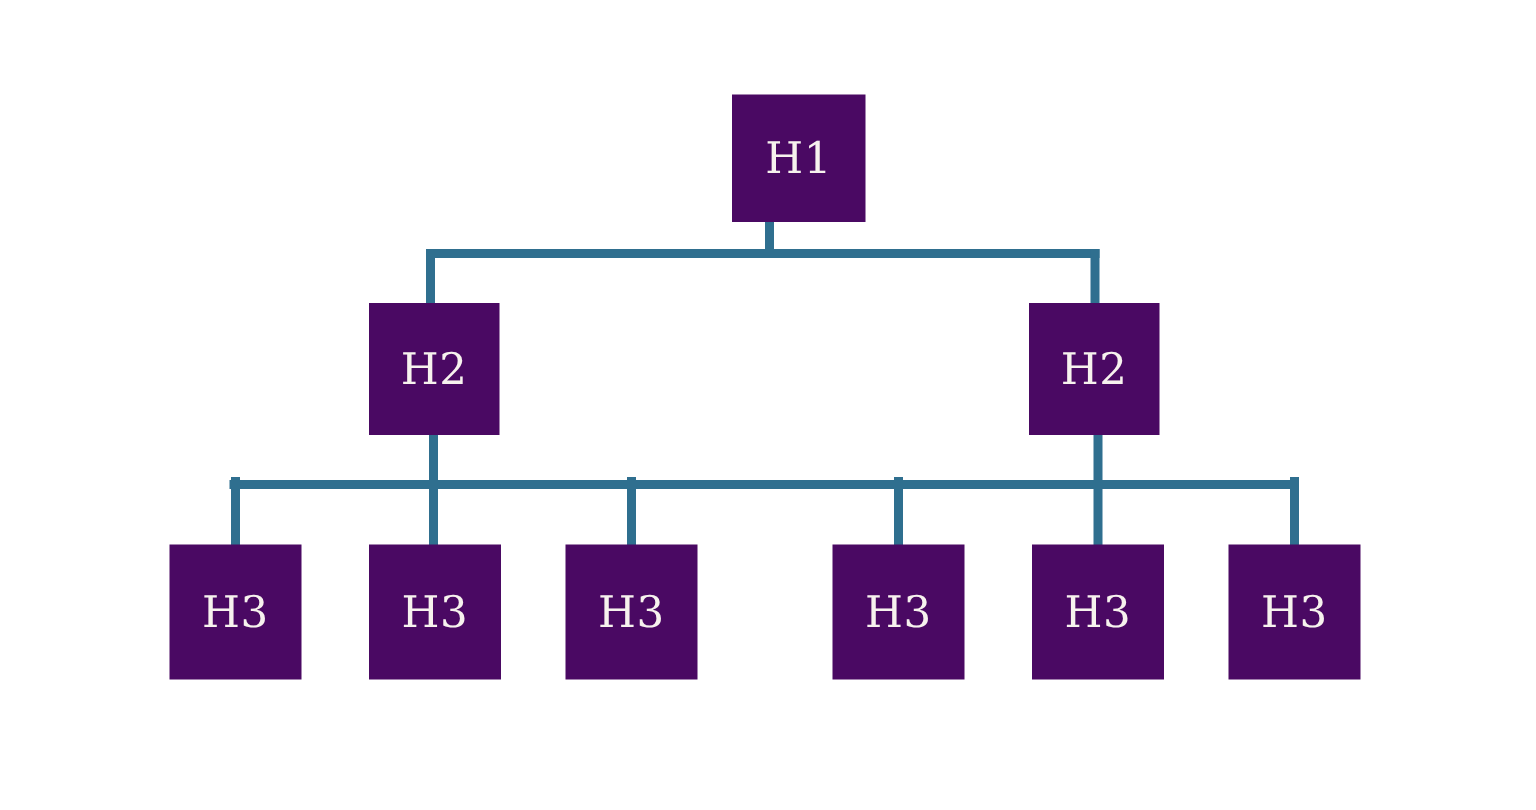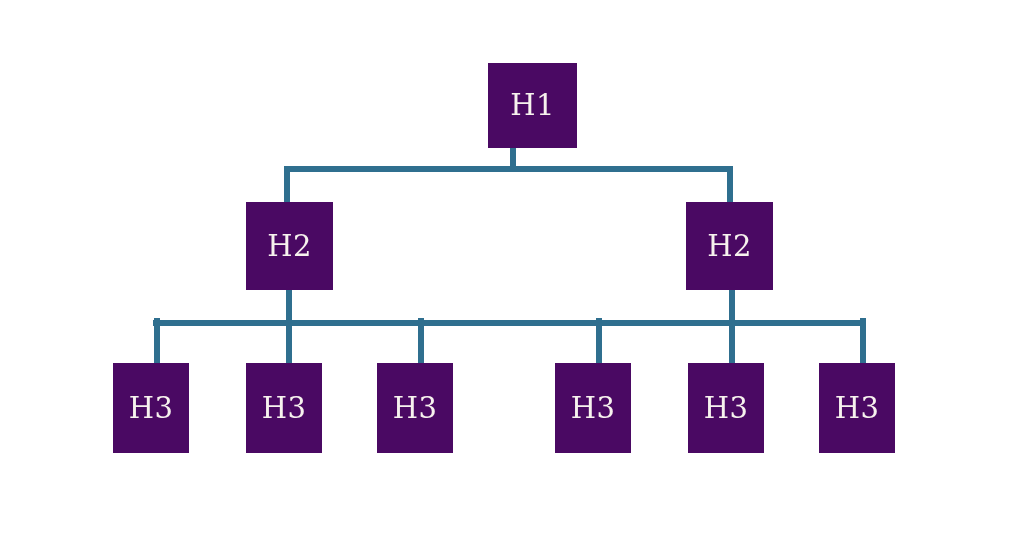--- a/index.html
+++ b/index.html
@@ -25,21 +25,21 @@
   }
   .conn {
     position: absolute;
     background: var(--connector, #2f6f8f);
   }
 
   
   #n-h1     { left: 468px; top: 63px;  width: 89px; height: 85px; margin-left: 20px; }
   #n-h2a    { left: 246px; top: 202px; width: 87px; height: 88px; }
   #n-h2b    { left: 686px; top: 202px; width: 87px; height: 88px; }
-  .lvl3     { top: 363px; width: 76px; height: 90px; }
+  .lvl3     { top: 363px; width: 88px; height: 90px; }
   #n-h3-1   { left: 113px; }
   #n-h3-2   { left: 246px; }
   #n-h3-3   { left: 377px; }
   #n-h3-4   { left: 555px; }
   #n-h3-5   { left: 688px; }
   #n-h3-6   { left: 819px; }
 
   
   #c-h1-drop  { left: 510px; top: 147px; width: 6px;   height: 25px; }
   #c-top-rail { left: 284px; top: 166px; width: 449px; height: 6px;  }

